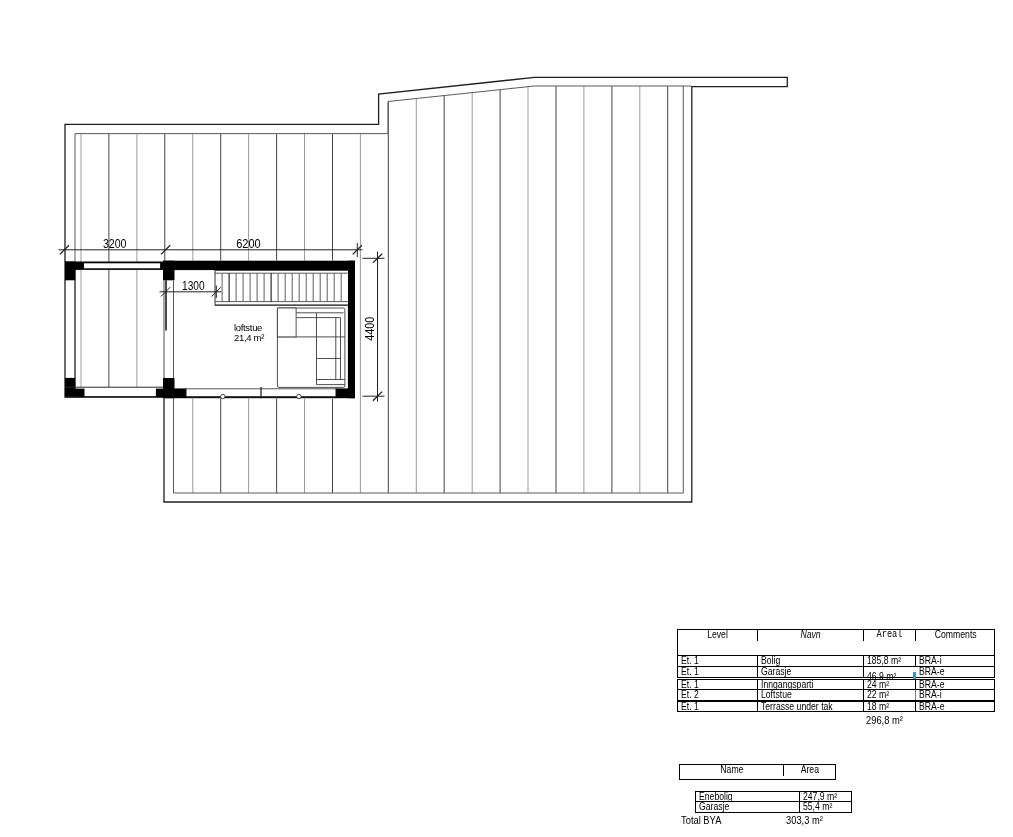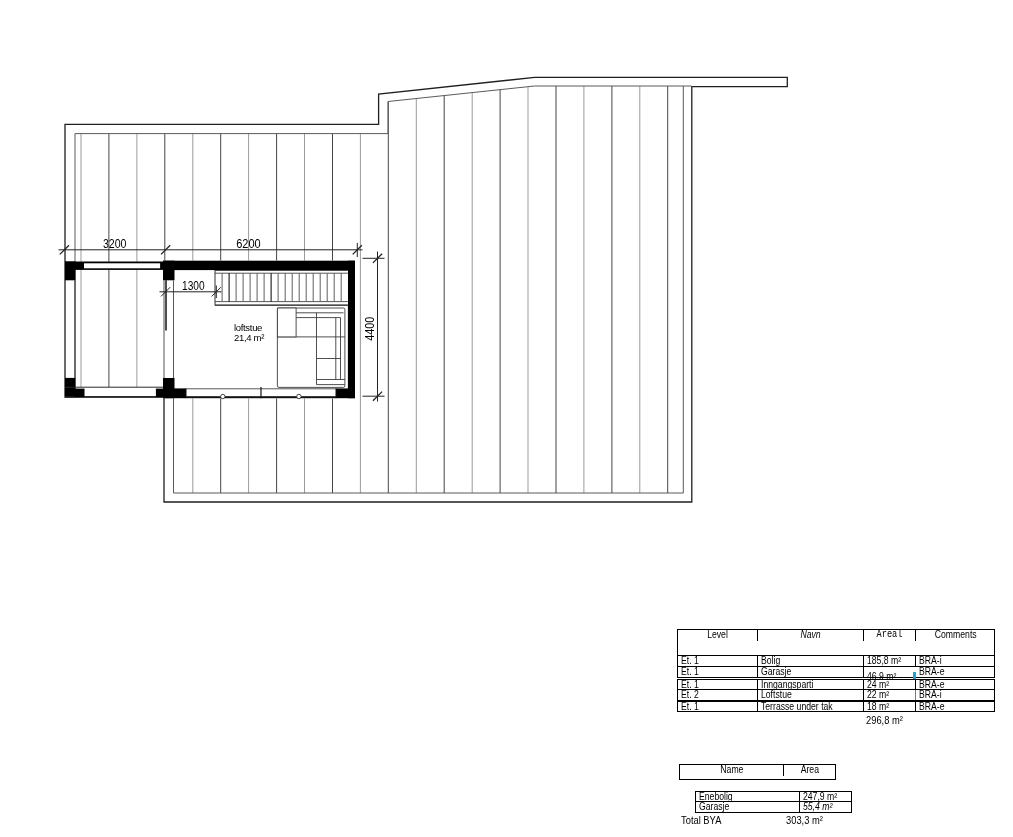--- a/index.html
+++ b/index.html
@@ -291,21 +291,21 @@
           <div class="cn" style="padding-left:3.5px;line-height:10.25px;font-size:10.2px;">Enebolig</div>
         </div>
         <div class="cell" style="left:104.8px;top:0;width:51.7px;height:9.75px;">
           <div class="cn" style="padding-left:3.5px;line-height:10.25px;font-size:10.2px;">247,9 m²</div>
         </div>
       </div>
       <div style="position:absolute;left:0;top:10.75px;width:100%;height:9.75px;border-bottom:none;">
         <div class="cell" style="left:0;top:0;width:104.8px;height:9.75px;border-right:1px solid #000;">
           <div class="cn" style="padding-left:3.5px;line-height:10.25px;font-size:10.2px;">Garasje</div>
         </div>
-        <div class="cell" style="left:104.8px;top:0;width:51.7px;height:9.75px;font-style:italic;">
+        <div class="cell" style="left:104.8px;top:0;width:51.7px;height:9.75px;">
           <div class="cn" style="padding-left:3.5px;line-height:10.25px;font-size:10.2px;">55,4 m²</div>
         </div>
       </div>
     </div>
 
 <div class="cell cn" style="left:681px;top:814.2px;font-size:11px;">Total BYA</div>
 <div class="cell cn" style="left:786px;top:814.2px;font-size:11px;">303,3 m²</div>
 </div>
 
 </body></html>

